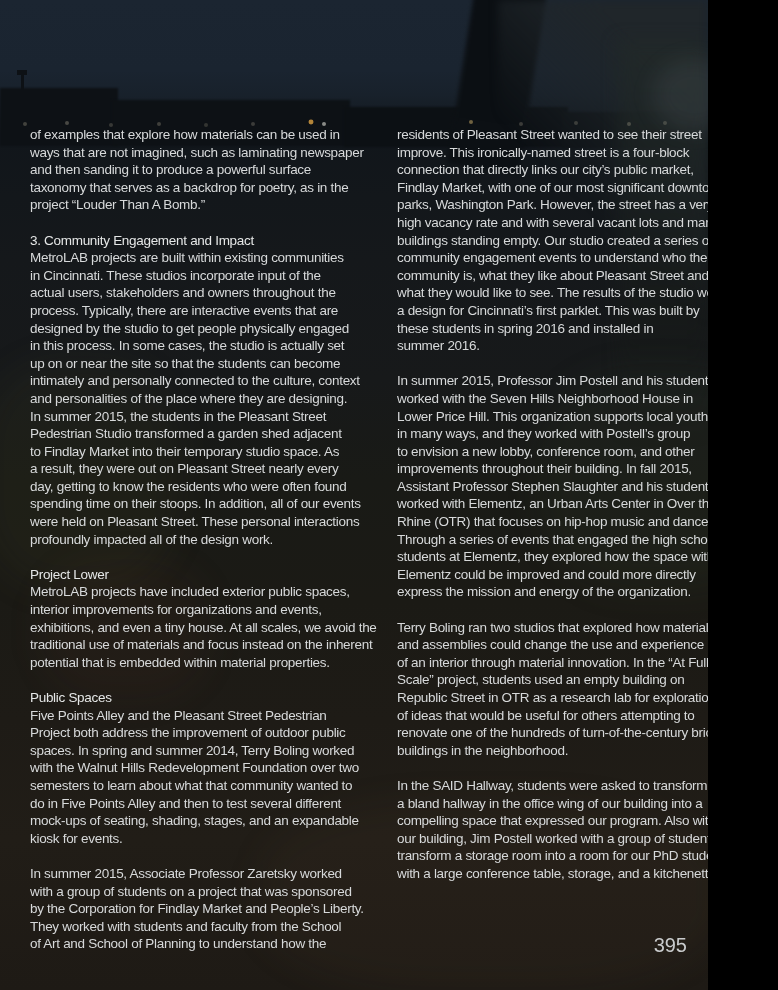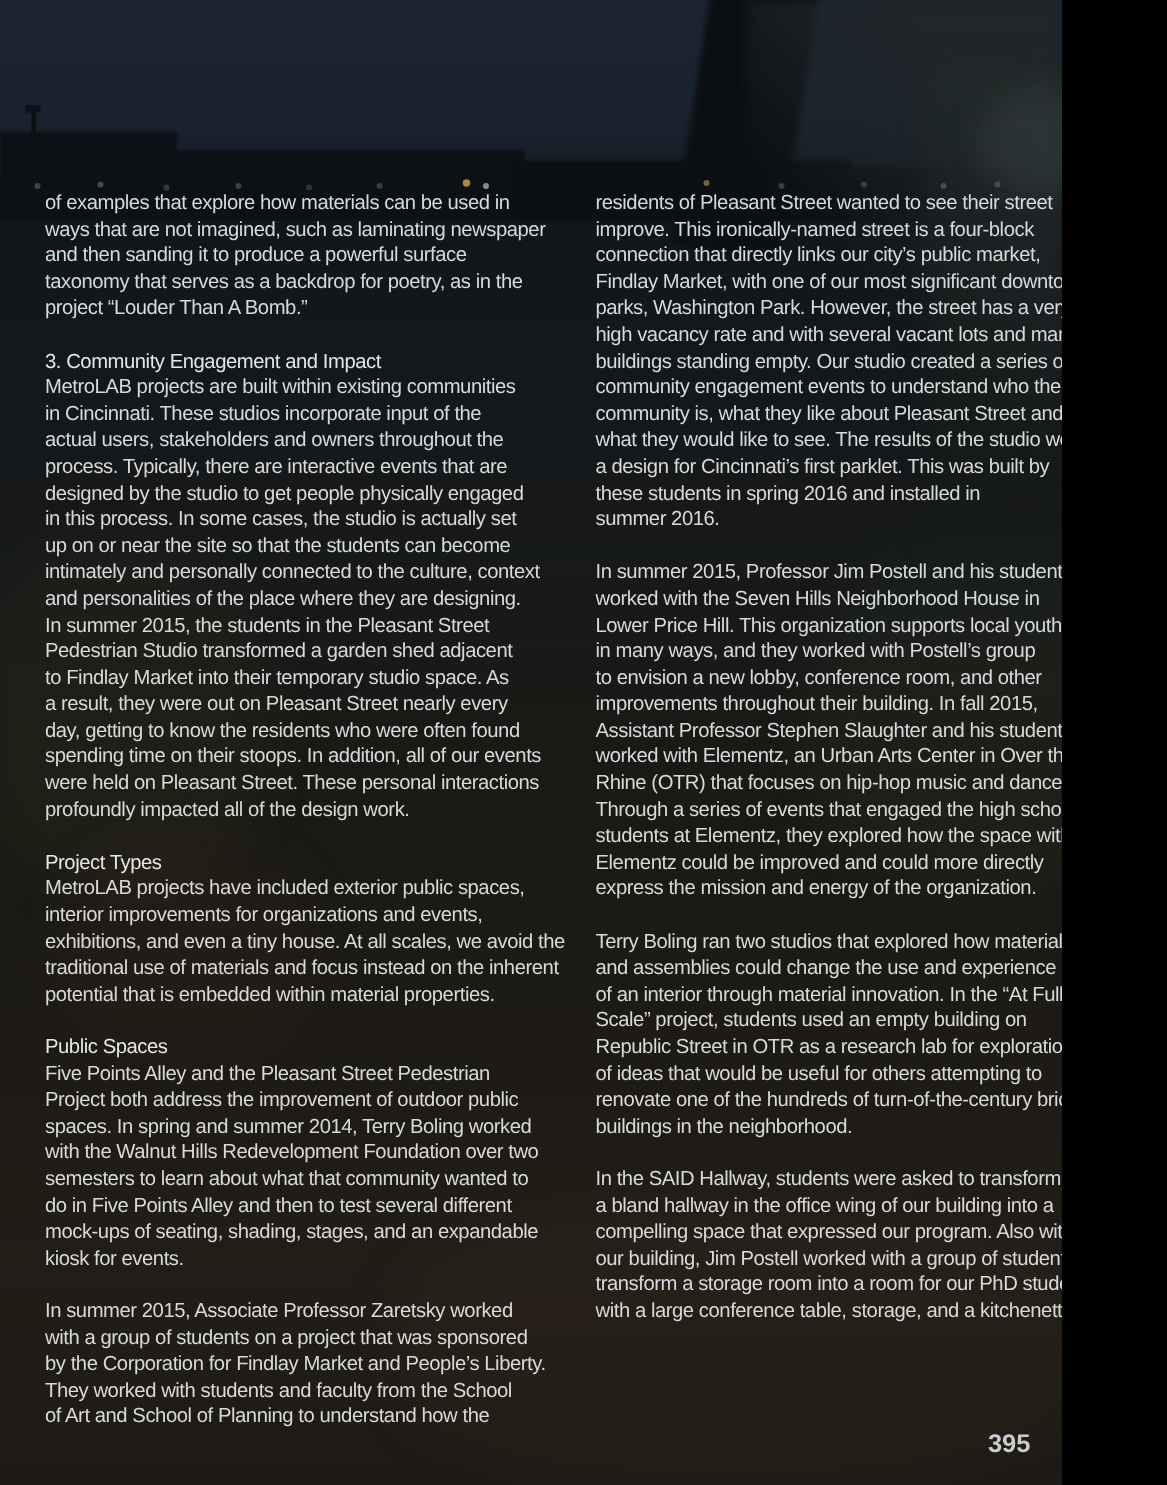--- a/index.html
+++ b/index.html
@@ -71,22 +71,22 @@
   .columns{
     position:absolute;top:126px;left:30px;width:717px;
     display:flex;gap:17px;
     font-size:13.5px;line-height:17.6px;letter-spacing:-.3px;
     color:#d7d9da;
   }
   .col{width:350px;}
   .col p{margin:0 0 17.6px;white-space:pre-line;}
   .col .head{margin:0;font-weight:400;color:#e5e7e7;white-space:pre-line;}
   .page-number{
-    position:absolute;right:21px;bottom:17px;
-    font-size:17px;letter-spacing:0;color:#c9cbcc;font-weight:bold;
+    position:absolute;right:21px;bottom:33px;
+    font-size:20px;letter-spacing:0;color:#c9cbcc;
   }
   
   .edge-marks .edge-mark{
     position:absolute;left:757px;width:14px;height:2px;
     background:rgba(200,205,207,.85);
   }
   .edge-marks .edge-mark:nth-child(1){top:128px;}
   .edge-marks .edge-mark:nth-child(2){top:176px;}
   .edge-marks .edge-mark:nth-child(3){top:224px;}
   .edge-marks .edge-mark:nth-child(4){top:271px;}
@@ -134,21 +134,21 @@
 intimately and personally connected to the culture, context
 and personalities of the place where they are designing.
 In summer 2015, the students in the Pleasant Street
 Pedestrian Studio transformed a garden shed adjacent
 to Findlay Market into their temporary studio space. As
 a result, they were out on Pleasant Street nearly every
 day, getting to know the residents who were often found
 spending time on their stoops. In addition, all of our events
 were held on Pleasant Street. These personal interactions
 profoundly impacted all of the design work.</p>
-      <p class="head">Project Types</p>
+      <p class="head">Project Lower</p>
       <p>MetroLAB projects have included exterior public spaces,
 interior improvements for organizations and events,
 exhibitions, and even a tiny house. At all scales, we avoid the
 traditional use of materials and focus instead on the inherent
 potential that is embedded within material properties.</p>
       <p class="head">Public Spaces</p>
       <p>Five Points Alley and the Pleasant Street Pedestrian
 Project both address the improvement of outdoor public
 spaces. In spring and summer 2014, Terry Boling worked
 with the Walnut Hills Redevelopment Foundation over two

